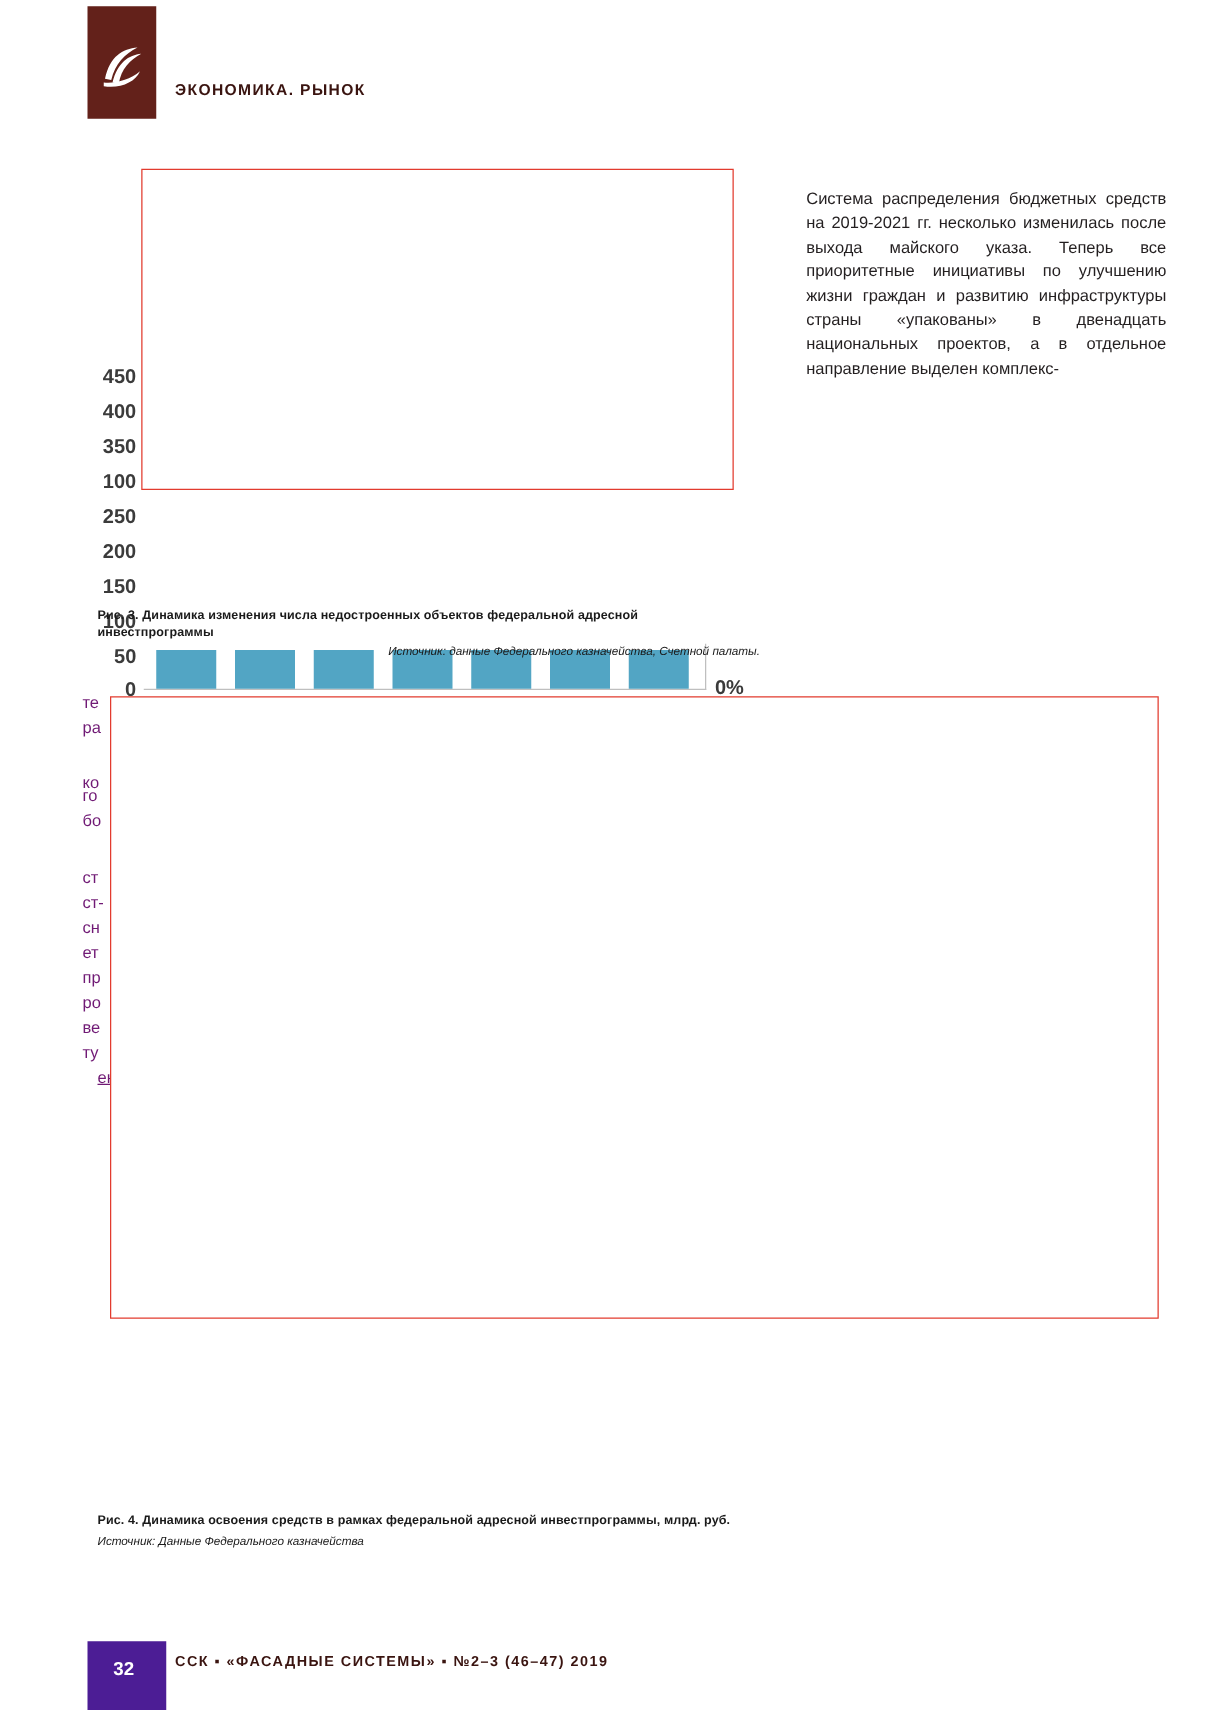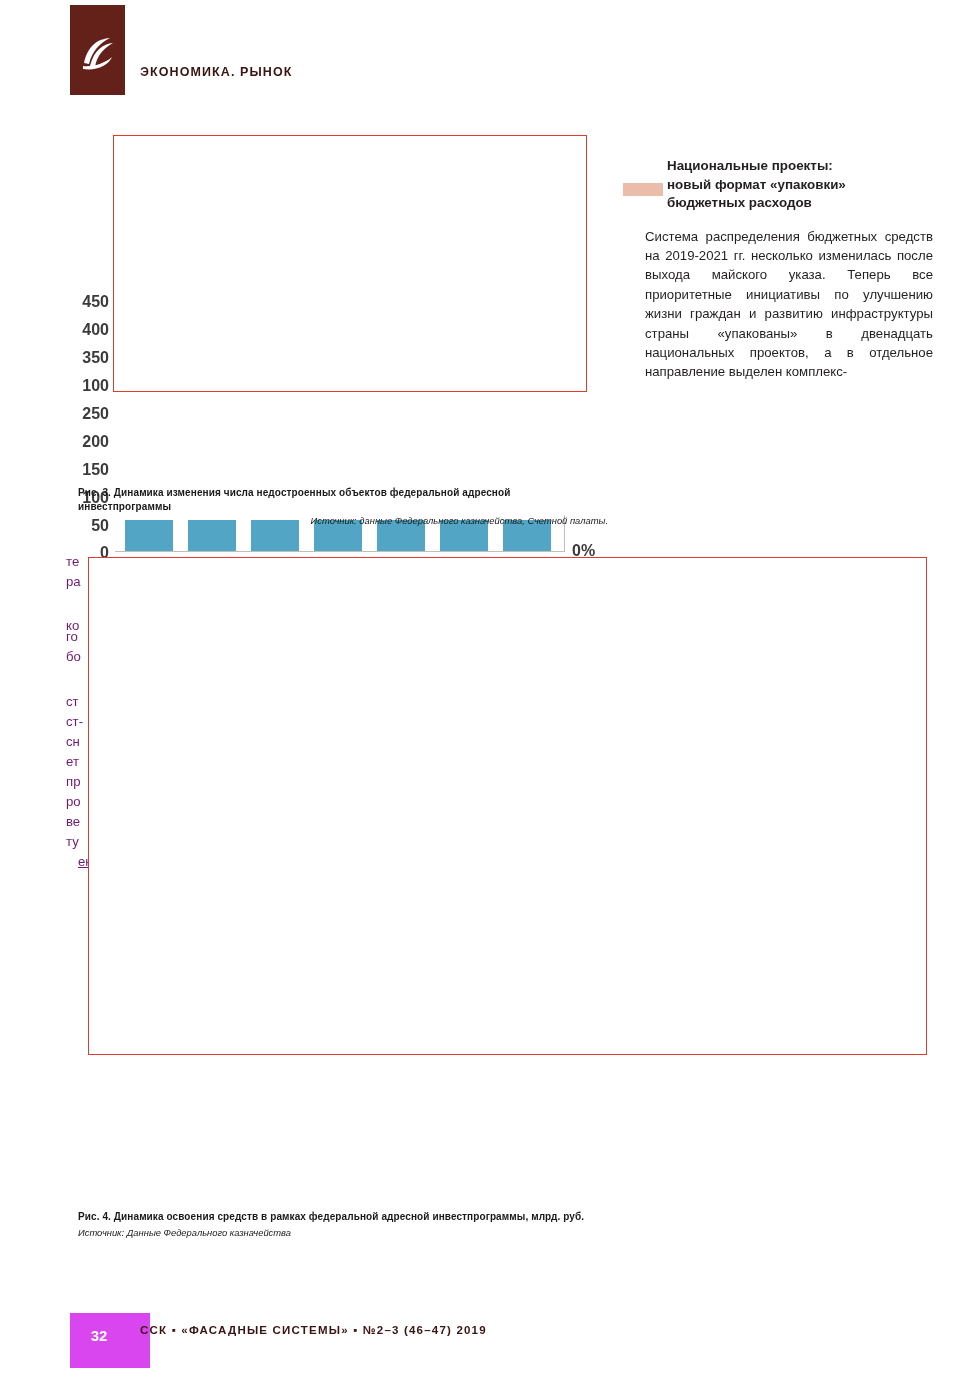--- a/index.html
+++ b/index.html
@@ -41,21 +41,21 @@
   .hl-bar{position:absolute;left:-22px;top:26px;width:40px;height:13px;
           background:#e8b09a;opacity:.85;}
   .frag{position:absolute;font-size:13.2px;line-height:1.47;color:#701a75;
         white-space:nowrap;}
 
   
   .redaction{position:absolute;background:#ffffff;border:1.6px solid #e23b2e;
              z-index:40;}
 
   
-  .pagebox{position:absolute;left:70px;top:1313px;width:80px;height:55px;background:#d946ef;}
+  .pagebox{position:absolute;left:70px;top:1313px;width:63px;height:55px;background:#4c1d95;}
   .pagenum{position:absolute;left:0;top:14px;width:58px;text-align:center;
            font-size:15px;font-weight:bold;color:#ffffff;}
   .footer-text{position:absolute;left:140px;top:1324px;font-size:11.5px;font-weight:bold;
                letter-spacing:1.2px;color:#3a1410;white-space:nowrap;}
 </style>
 </head>
 <body>
 
 <div class="logo-block">
   <svg class="logo-mark" viewBox="0 0 40 40">
@@ -113,26 +113,20 @@
 </div>
 
 <div class="redaction" style="left:113px;top:135px;width:472px;height:255px;"></div>
 
 <div class="fig-title" style="left:78px;top:486px;width:520px;">
   <span>Рис. 3. Динамика изменения числа недостроенных объектов федеральной адресной инвестпрограммы</span>
 </div>
 <div class="fig-source" style="left:88px;top:515px;width:520px;text-align:right;">Источник: данные Федерального казначейства, Счетной палаты.</div>
 
 <div class="col" style="left:645px;top:135px;width:288px;">
-  <div class="subhead" style="margin-top:22px;padding-left:22px;">
-    <span class="hl-bar"></span>
-    <span>Национальные проекты:</span><br>
-    <span>новый формат «упаковки»</span><br>
-    <span>бюджетных расходов</span>
-  </div>
   <p style="margin-top:14px;">Система распределения бюджетных средств на 2019-2021 гг. несколько изменилась после выхода майского указа. Теперь все приоритетные инициативы по улучшению жизни граждан и развитию инфраструктуры страны «упакованы» в двенадцать национальных проектов, а в отдельное направление выделен комплекс-</p>
 </div>
 
 <div>
   <div class="frag" style="left:66px;top:552px;">те</div>
   <div class="frag" style="left:66px;top:572px;">ра</div>
   <div class="frag" style="left:66px;top:616px;">ко</div>
   <div class="frag" style="left:66px;top:627px;">го</div>
   <div class="frag" style="left:66px;top:647px;">бо</div>
   <div class="frag" style="left:66px;top:692px;">ст</div>

